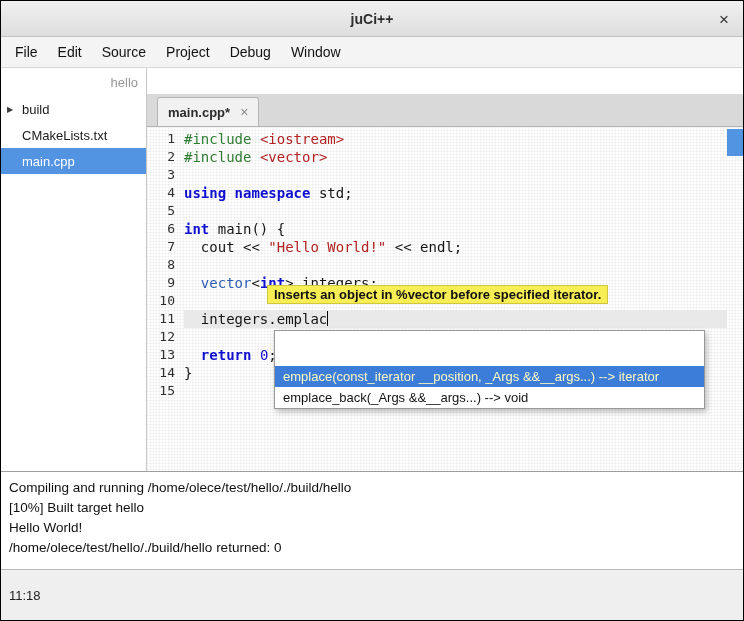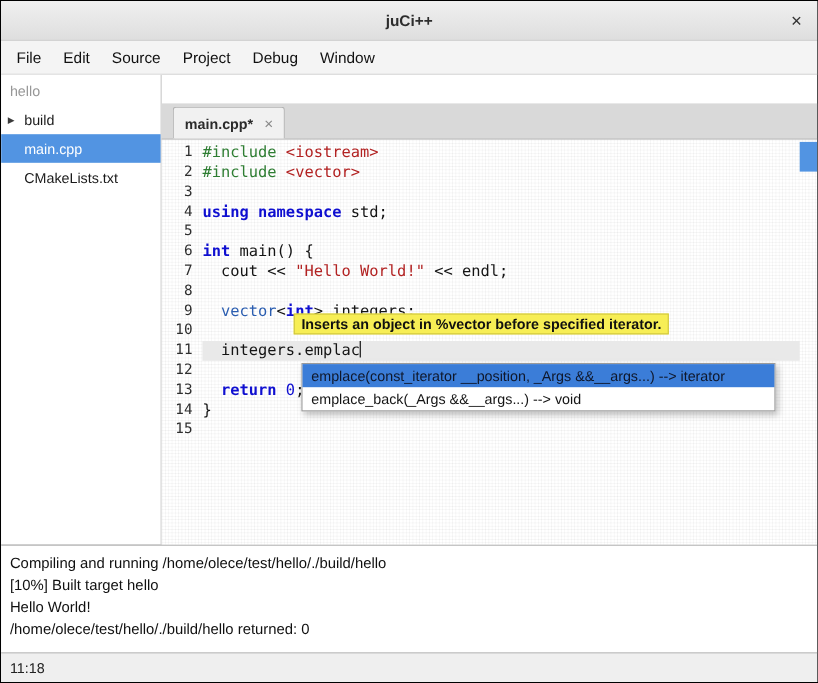--- a/index.html
+++ b/index.html
@@ -14,21 +14,21 @@
   .title{font-weight:bold;font-size:14px;color:#2d2d2d;}
   .close-btn{position:absolute;right:14px;top:50%;transform:translateY(-50%);
     font-size:17px;color:#333;line-height:1;}
   
   .menubar{height:30px;flex:none;display:flex;align-items:stretch;background:#f4f4f4;
     border-bottom:1px solid #d8d8d8;padding-left:4px;font-size:14px;color:#111;}
   .menu-item{display:flex;align-items:center;padding:0 10px;}
   
   .main{flex:1;display:flex;min-height:0;}
   .sidebar{width:145px;flex:none;border-right:1px solid #c8c8c8;background:#fff;font-size:13px;}
-  .project-label{height:26px;line-height:26px;padding:0 8px;color:#979797;margin-top:2px;}
+  .project-label{height:26px;line-height:26px;padding:0 8px;color:#979797;margin-top:2px;text-align:right;}
   .tree-row{height:26px;display:flex;align-items:center;color:#1a1a1a;position:relative;padding-left:21px;}
   .tree-row .expander{position:absolute;left:6px;top:50%;transform:translateY(-50%);
     font-size:8px;color:#3a3a3a;}
   .tree-row.selected{background:var(--sidebar-selected,#5294e2);color:#fff;}
   .content{flex:1;display:flex;flex-direction:column;min-width:0;}
   
   .tabbar{height:32px;flex:none;background:#d9d9d9;border-bottom:1px solid #b4b4b4;
     display:flex;align-items:flex-end;padding-left:10px;margin-top:26px;}
   .tab{height:28px;display:flex;align-items:center;gap:10px;padding:0 10px;background:#f1f1f1;
     border:1px solid #b4b4b4;border-bottom:none;border-radius:3px 3px 0 0;
@@ -51,30 +51,30 @@
   .c-pp{color:var(--preprocessor,#2e7d32);}
   .c-n{color:var(--number,#0f0fd0);}
   .cursor{display:inline-block;width:1px;height:15px;background:#000;vertical-align:-2px;}
   .tooltip{position:absolute;left:120px;top:158px;background:var(--tooltip-yellow,#f7ee55);
     border:1px solid #cfc63e;padding:1px 6px;font-family:"Liberation Sans",sans-serif;
     font-size:13px;font-weight:600;color:#101010;white-space:nowrap;z-index:5;}
   .popup{position:absolute;left:127px;top:203px;width:431px;box-sizing:border-box;background:#fff;
     border:1px solid #9a9a9a;box-shadow:2px 3px 6px rgba(0,0,0,0.25);z-index:6;
     font-family:"Liberation Sans",sans-serif;font-size:13px;}
   .citem{padding:3px 8px;color:#141414;white-space:nowrap;overflow:hidden;}
-  .citem.selected{background:var(--selection-blue,#3b7dd8);color:#0f172a;}
+  .citem.selected{background:var(--selection-blue,#3b7dd8);color:#fef9c3;margin-top:35px;}
   .scroll-thumb{position:absolute;right:0;top:2px;width:16px;height:27px;
     background:var(--scrollbar-blue,#5294e2);}
   
   .output{height:98px;flex:none;border-top:1px solid #9f9f9f;background:#fff;
     padding:6px 8px 0 8px;font-size:13.5px;color:#101010;box-sizing:border-box;}
   .out-line{line-height:20px;white-space:pre;}
   
   .statusbar{height:26px;flex:none;border-top:1px solid #b9b9b9;background:#efefef;
-    display:flex;align-items:center;padding:0 8px;font-size:13px;color:#222;}
+    display:flex;align-items:center;padding:12px 8px;font-size:13px;color:#222;}
 </style>
 </head>
 <body>
 
 <div class="window">
 
   <div class="titlebar">
     <span class="title">juCi++</span>
     <span class="close-btn">×</span>
   </div>
@@ -90,25 +90,25 @@
 
   <div class="main">
 
     <div class="sidebar">
       <div class="project-label">hello</div>
       <div>
           <div class="tree-row">
             <span class="expander">▶</span>
             <span>build</span>
           </div>
+          <div class="tree-row">
+            <span>CMakeLists.txt</span>
+          </div>
           <div class="tree-row selected">
             <span>main.cpp</span>
-          </div>
-          <div class="tree-row">
-            <span>CMakeLists.txt</span>
           </div>
         </div>
     </div>
 
     <div class="content">
 
       <div class="tabbar">
         <div class="tab">
           <span>main.cpp*</span>
           <span class="tab-close">×</span>

